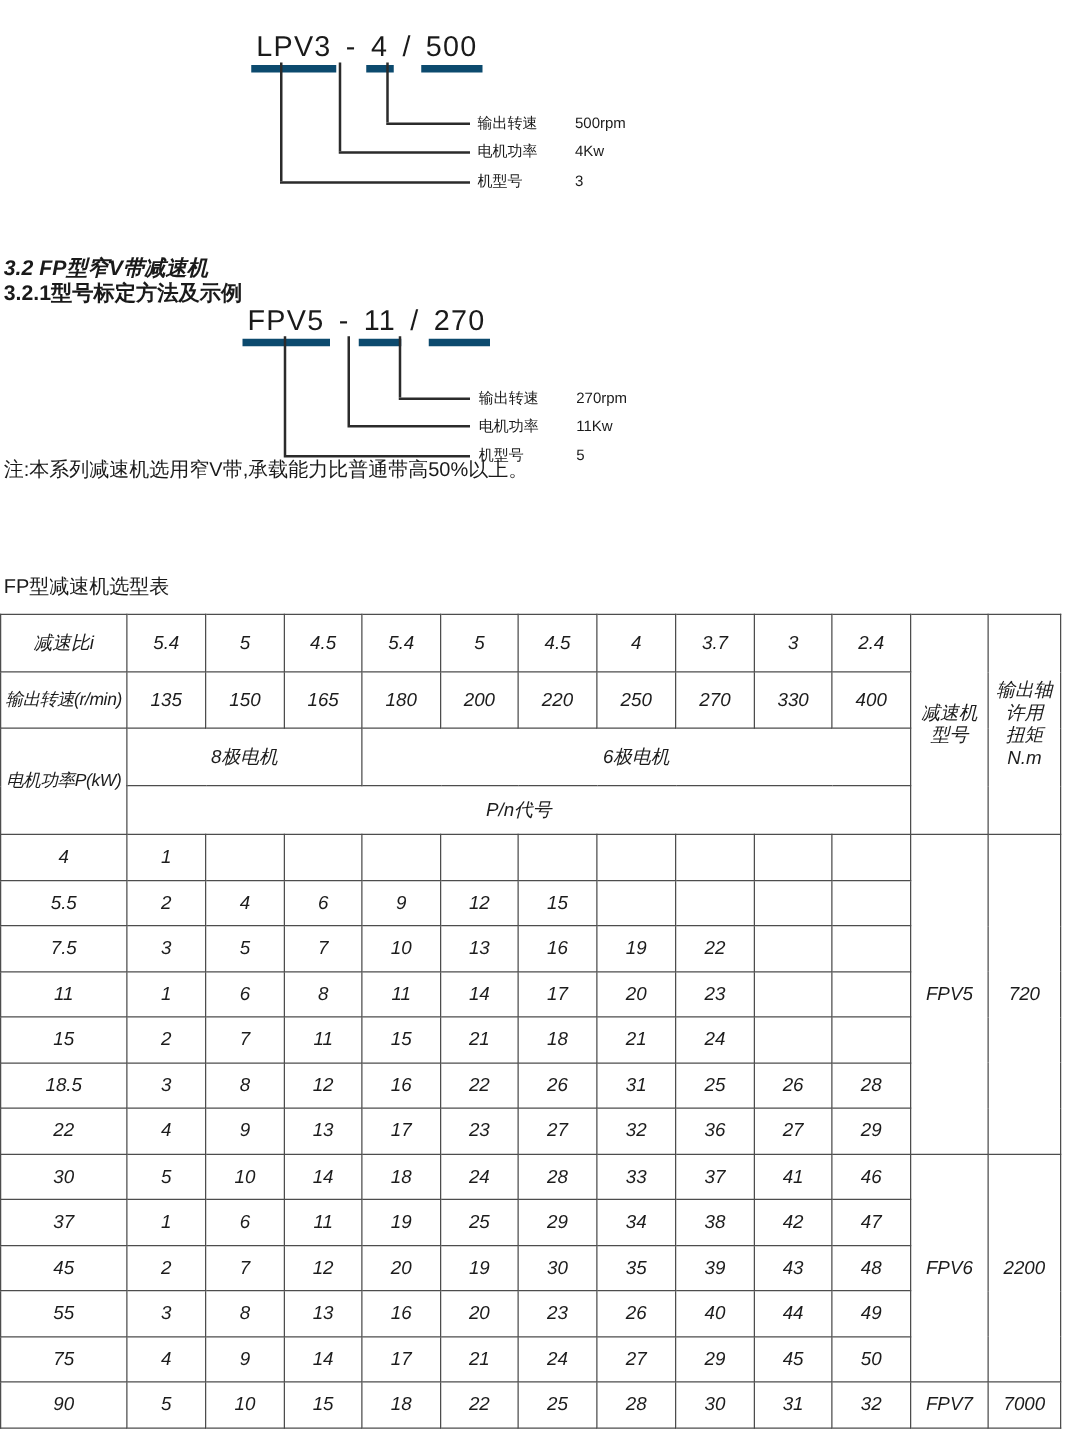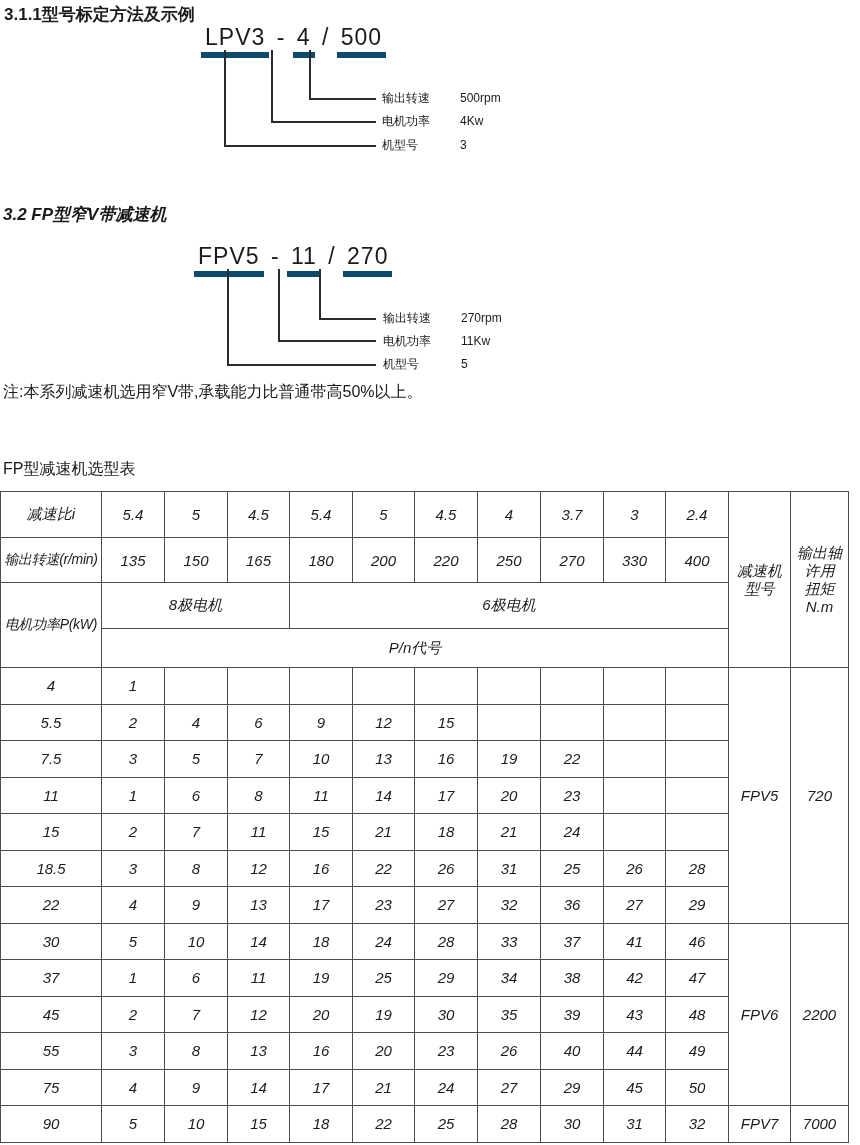--- a/index.html
+++ b/index.html
@@ -28,21 +28,20 @@
   table.sel .lbl { font-size:14px; letter-spacing:-0.3px;text-align:center; }
   tr.hr1 { height:46px; } tr.hr2 { height:45px; }
   tr.hr3 { height:46px; } tr.hr4 { height:39px; }
   tr.dr  { height:36.5px; }
 </style>
 </head>
 <body>
 
 <div class="page">
 
-  <div class="abs heading" style="left:4px; top:3px;">3.1.1型号标定方法及示例</div>
 
   <div class="abs" style="left:0; top:0; width:0; height:0;">
     <div class="abs model-code" style="left:201px; top:27px;">
       <span class="mpart">LPV3</span><span class="msep"> - </span><span class="mpart">4</span><span class="msep"> / </span><span class="mpart">500</span>
     </div>
     <div class="vline" style="left:224px; top:50px; height:95px;"></div>
     <div class="vline" style="left:271px; top:50px; height:71px;"></div>
     <div class="vline" style="left:309px; top:50px; height:48px;"></div>
     <div class="hline" style="left:309px; top:98px;  width:67px;"></div>
     <div class="hline" style="left:271px; top:121px; width:105px;"></div>
@@ -55,20 +54,21 @@
       <span class="nm">电机功率</span>
       <span class="vl">4Kw</span>
     </div>
     <div class="dlabel" style="left:382px; top:136px;">
       <span class="nm">机型号</span>
       <span class="vl">3</span>
     </div>
   </div>
 
   <div class="abs heading" style="left:3px; top:203px;font-style:italic;">3.2 FP型窄V带减速机</div>
+  <div class="abs heading" style="left:3px; top:223px;">3.2.1型号标定方法及示例</div>
 
   <div class="abs" style="left:0; top:0; width:0; height:0;">
     <div class="abs model-code" style="left:194px; top:246px;">
       <span class="mpart">FPV5</span><span class="msep"> - </span><span class="mpart">11</span><span class="msep"> / </span><span class="mpart">270</span>
     </div>
     <div class="vline" style="left:227px; top:269px; height:95px;"></div>
     <div class="vline" style="left:278px; top:269px; height:71px;"></div>
     <div class="vline" style="left:319px; top:269px; height:49px;"></div>
     <div class="hline" style="left:319px; top:318px; width:57px;"></div>
     <div class="hline" style="left:278px; top:340px; width:98px;"></div>
@@ -80,21 +80,21 @@
     <div class="dlabel" style="left:383px; top:332px;">
       <span class="nm">电机功率</span>
       <span class="vl">11Kw</span>
     </div>
     <div class="dlabel" style="left:383px; top:355px;">
       <span class="nm">机型号</span>
       <span class="vl">5</span>
     </div>
   </div>
 
-  <div class="abs plain" style="left:3px; top:382px;">注:本系列减速机选用窄V带,承载能力比普通带高50%以上。</div>
+  <div class="abs plain" style="left:3px; top:366px;">注:本系列减速机选用窄V带,承载能力比普通带高50%以上。</div>
 
   <div class="abs plain" style="left:3px; top:459px;">FP型减速机选型表</div>
 
   <div class="abs" style="left:0; top:491px;font-style:italic;">
     <table class="sel" id="sel-table">
       <colgroup>
         <col style="width:101px">
           <col style="width:63px">
           <col style="width:63px">
         <col style="width:62px">

